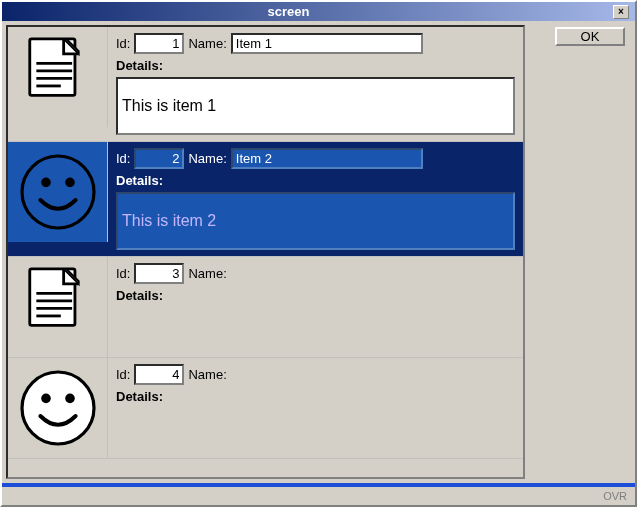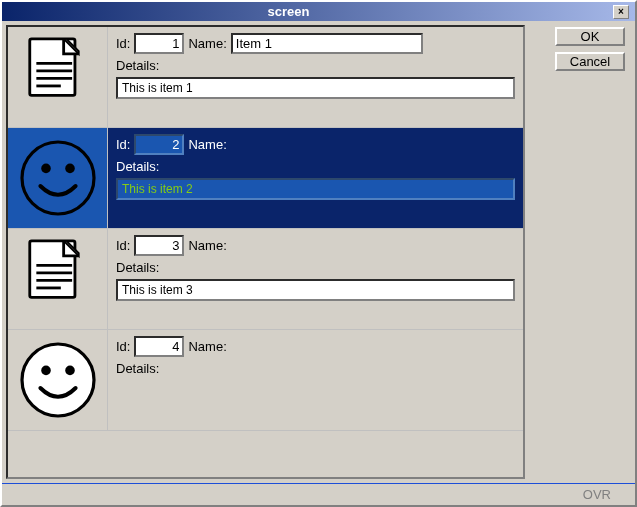--- a/index.html
+++ b/index.html
@@ -139,33 +139,33 @@
       border-color: #5080c0;
     }
     .id-input {
       width: 50px;
       text-align: right;
     }
     .name-input {
       width: 192px;
     }
     .details-label {
-      font-weight: normal;
+      font-weight: bold;
     }
     .details-input {
       border: 2px inset #808080;
       background: #fff;
-      padding: 2px 4px;
-      font-size: 12px;
+      padding: 18px 4px;
+      font-size: 16px;
       width: 100%;
       outline: none;
     }
     .list-item.selected .details-input {
       background: #1a56b0;
-      color: #84cc16;
+      color: #c4b5fd;
       border-color: #5080c0;
     }
     .sidebar {
       width: 90px;
       display: flex;
       flex-direction: column;
       gap: 6px;
       padding: 6px 4px;
       align-items: center;
     }
@@ -176,26 +176,26 @@
       border: 2px solid #808080;
       border-top-color: #ffffff;
       border-left-color: #ffffff;
       font-size: 13px;
       cursor: pointer;
       text-align: center;
     }
     .statusbar {
       height: 22px;
       background: #d4d0c8;
-      border-top: 1px solid #1d4ed8;
+      border-top: 4px solid #1d4ed8;
       display: flex;
       align-items: center;
       justify-content: flex-end;
-      padding: 0 24px;
-      font-size: 13px;
+      padding: 0 8px;
+      font-size: 11px;
       color: #808080;
     }
     
     .doc-icon svg {
       width: 70px;
       height: 80px;
     }
     
     .smiley-icon svg {
       width: 80px;
@@ -249,20 +249,21 @@
       <circle cx="35" cy="38" r="6" fill="black"></circle>
       <circle cx="65" cy="38" r="6" fill="black"></circle>
       <path d="M28 60 Q50 82 72 60" fill="none" stroke="black" stroke-width="5" stroke-linecap="round"></path>
     </svg>
             </div>
       <div class="item-fields">
         <div class="field-row">
           <span class="field-label">Id:</span>
           <input class="field-input id-input" value="2" readonly="" style="">
           <span class="field-label">Name:</span>
+          <input class="field-input name-input" value="Item 2" readonly="" style="">
         </div>
         <div class="field-row">
           <span class="details-label">Details:</span>
         </div>
         <div class="field-row">
           <input class="details-input" value="This is item 2" readonly="" style="">
         </div>
       </div>
     </div>
           <div class="list-item">
@@ -279,23 +280,20 @@
             </div>
       <div class="item-fields">
         <div class="field-row">
           <span class="field-label">Id:</span>
           <input class="field-input id-input" value="3" readonly="" style="">
           <span class="field-label">Name:</span>
         </div>
         <div class="field-row">
           <span class="details-label">Details:</span>
         </div>
-        <div class="field-row">
-          <input class="details-input" value="This is item 3" readonly="" style="">
-        </div>
       </div>
     </div>
           <div class="list-item">
             <div class="item-icon smiley-icon">
               <svg viewBox="0 0 100 100" xmlns="http://www.w3.org/2000/svg">
       <circle cx="50" cy="50" r="45" fill="white" stroke="black" stroke-width="4"></circle>
       <circle cx="35" cy="38" r="6" fill="black"></circle>
       <circle cx="65" cy="38" r="6" fill="black"></circle>
       <path d="M28 60 Q50 82 72 60" fill="none" stroke="black" stroke-width="5" stroke-linecap="round"></path>
     </svg>
@@ -309,20 +307,19 @@
         <div class="field-row">
           <span class="details-label">Details:</span>
         </div>
       </div>
     </div>
         </div>
     </div>
 
     <div class="sidebar">
       <button class="ok-btn">OK</button>
-      <button class="cancel-btn">Cancel</button>
     </div>
   </div>
 
   <div class="statusbar">
     <span>OVR</span>
   </div>
 </div>
 
 </body></html>

